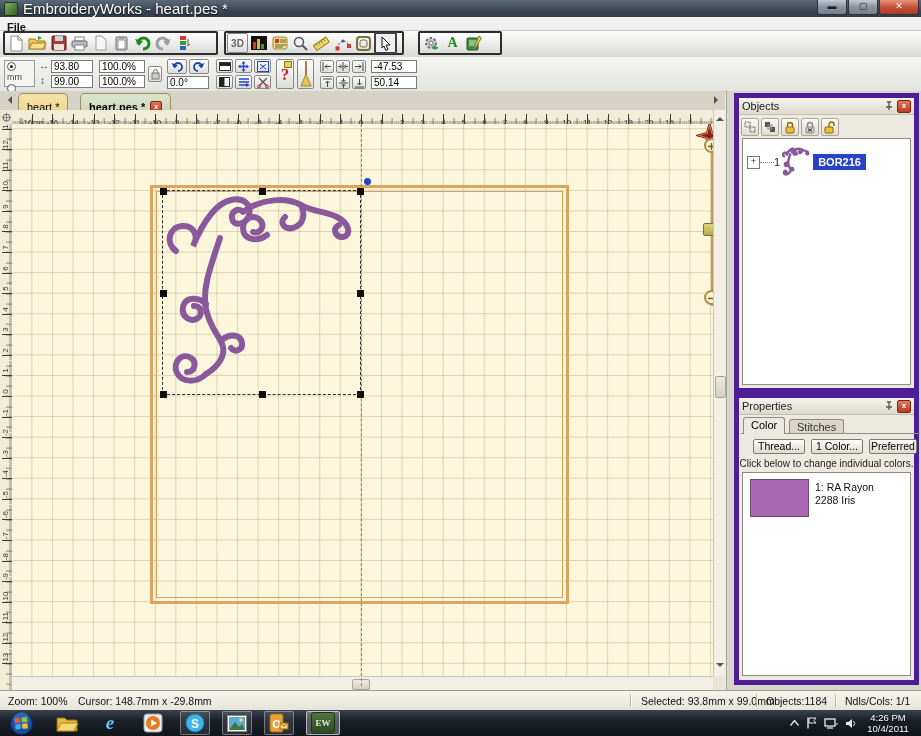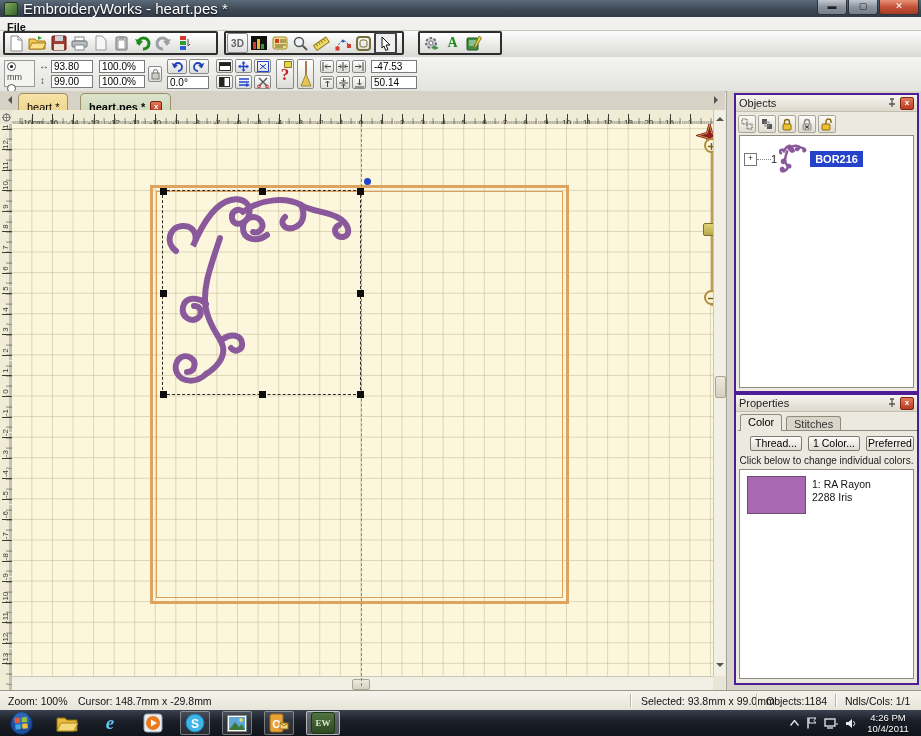--- a/index.html
+++ b/index.html
@@ -83,21 +83,21 @@
   .zend{position:absolute;left:692px;width:15px;height:15px;border:2px solid #b08d3e;border-radius:50%;background:#faf3d8;box-sizing:border-box;z-index:7;}
   .zend svg{display:block;margin:2px auto;}
   .zhandle{position:absolute;left:691px;top:99px;width:17px;height:11px;background:linear-gradient(#ded377,#b6a84e);border:1px solid #7d6f2a;border-radius:2px;z-index:7;}
   .vscroll{position:absolute;left:713px;top:0;width:12px;height:566px;background:#f2f0e4;border-left:1px solid #c9c6b6;box-sizing:border-box;}
   .hscroll{position:absolute;left:12px;top:566px;width:701px;height:14px;background:#f2f0e4;border-top:1px solid #c9c6b6;box-sizing:border-box;}
   .scrollarrow{position:absolute;width:0;height:0;border:4px solid transparent;}
   .sthumb{position:absolute;background:linear-gradient(#eceada,#d4d1c0);border:1px solid #a9a694;border-radius:2px;}
   .scorner{position:absolute;left:713px;top:566px;width:12px;height:14px;background:#e8e5d7;}
   
   .rightcol{position:absolute;left:726px;top:91px;width:195px;height:599px;background:#d8d4ca;border-left:1px solid #a7a396;}
-  .panel{position:absolute;left:7px;width:185px;background:#ece9e0;border:2px solid #4c1d95;box-sizing:border-box;}
+  .panel{position:absolute;left:7px;width:185px;background:#ece9e0;border:5px solid #4c1d95;box-sizing:border-box;}
   .phead{height:16px;background:linear-gradient(#f7f5ef,#dcd8cc);border-bottom:1px solid #c2beb0;display:flex;align-items:center;padding:0 3px;}
   .phead .ptitle{font-size:11px;color:#222;flex:1;}
   .pin{width:10px;height:10px;margin-right:3px;}
   .pclose{width:12px;height:11px;background:linear-gradient(#e07a5a,#bb3a22);border:1px solid #7e2413;border-radius:2px;color:#fff;font-size:8px;line-height:10px;text-align:center;font-weight:bold;}
   .objtools{height:22px;display:flex;align-items:center;padding:1px 2px;gap:2px;}
   .obtn{width:18px;height:18px;border:1px solid #aaa79a;background:linear-gradient(#fbfaf6,#dedbd0);display:flex;align-items:center;justify-content:center;border-radius:2px;box-sizing:border-box;}
   .objlist{position:absolute;left:3px;top:40px;right:3px;bottom:3px;background:#fff;border:1px solid #8f8b80;}
   .treerow{position:absolute;left:4px;top:6px;height:34px;display:flex;align-items:center;}
   .plusbox{width:11px;height:11px;border:1px solid #777;background:#fff;font-size:9px;line-height:9px;text-align:center;color:#333;}
   .connector{width:14px;height:0;border-top:1px dotted #888;}

